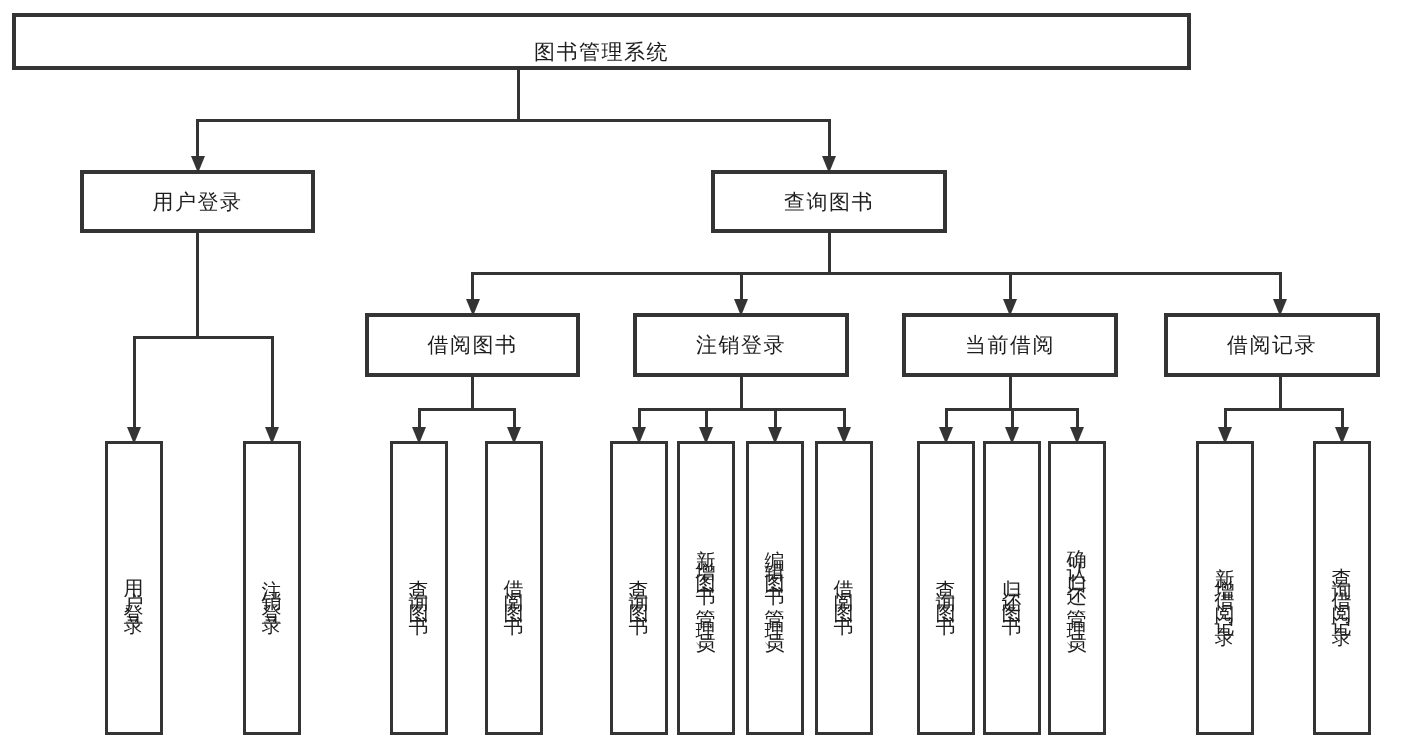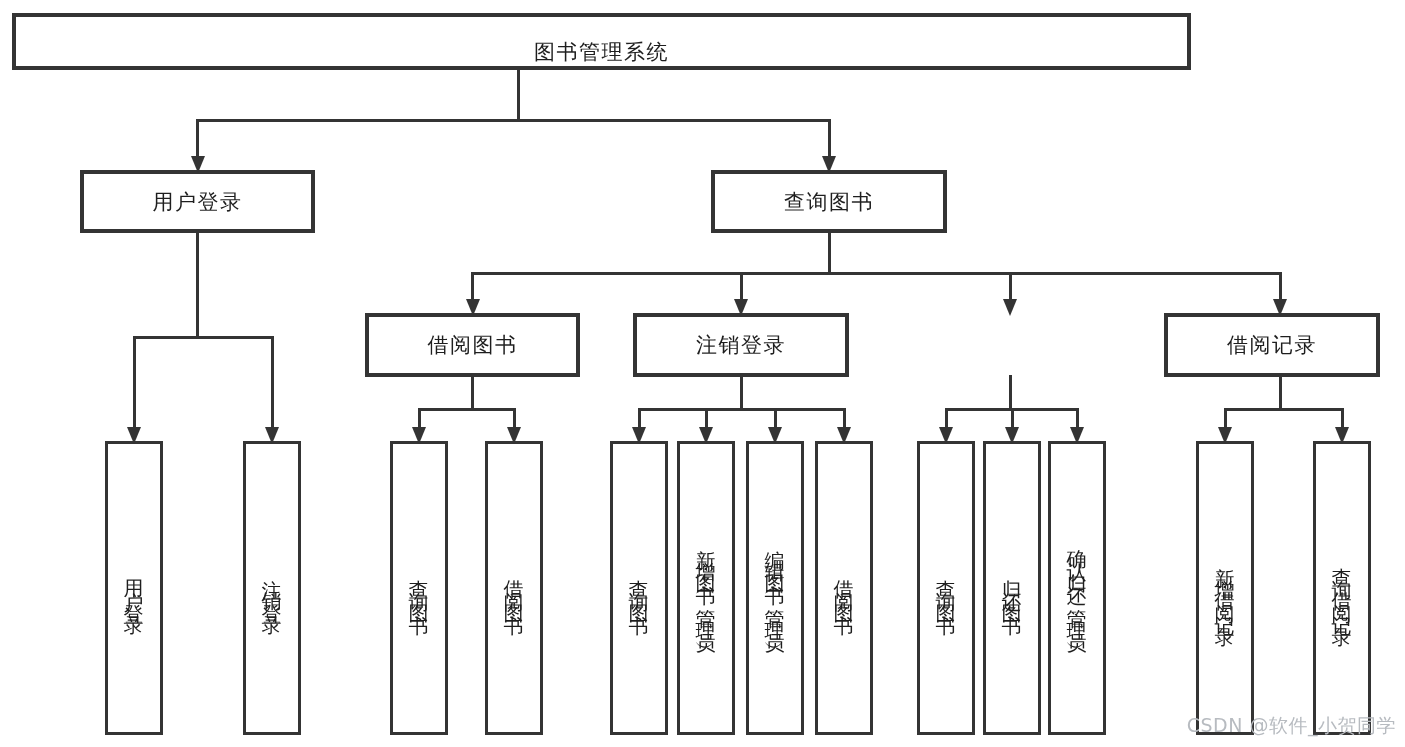--- a/index.html
+++ b/index.html
@@ -47,35 +47,37 @@
     font-size: 19px;
     letter-spacing: 0.5px;
     color: var(--wm, #b7bbc0);
     z-index: 5;
   }
 </style>
 </head>
 <body style="--line: #343434; --box-fill: #ffffff; --text: #1e1e1e; --wm: #b7bbc0; --bg: #ffffff;">
 
 <div class="canvas">
-  <div class="watermark">CSDN @软件_小贺同学</div>
 <div class="node lv1 h" style="left: 12px; top: 13px; width: 1179px; height: 57px; align-items: flex-end;">
       <span class="node-label">图书管理系统</span>
     </div>
     <div class="node lv2 h" style="left: 80px; top: 170px; width: 235px; height: 63px;">
       <span class="node-label">用户登录</span>
     </div>
     <div class="node lv2 h" style="left: 711px; top: 170px; width: 236px; height: 63px;">
       <span class="node-label">查询图书</span>
     </div>
     <div class="node lv3 h" style="left: 365px; top: 313px; width: 215px; height: 64px;">
       <span class="node-label">借阅图书</span>
     </div>
     <div class="node lv3 h" style="left: 633px; top: 313px; width: 216px; height: 64px;">
       <span class="node-label">注销登录</span>
+    </div>
+    <div class="node lv3 h" style="left: 902px; top: 313px; width: 216px; height: 64px;">
+      <span class="node-label">当前借阅</span>
     </div>
     <div class="node lv3 h" style="left: 1164px; top: 313px; width: 216px; height: 64px;">
       <span class="node-label">借阅记录</span>
     </div>
     <div class="node lv4 v" style="left: 105px; top: 441px; width: 58px; height: 294px;">
       <span class="node-label">用户登录</span>
     </div>
     <div class="node lv4 v" style="left: 243px; top: 441px; width: 58px; height: 294px;">
       <span class="node-label">注销登录</span>
     </div>

